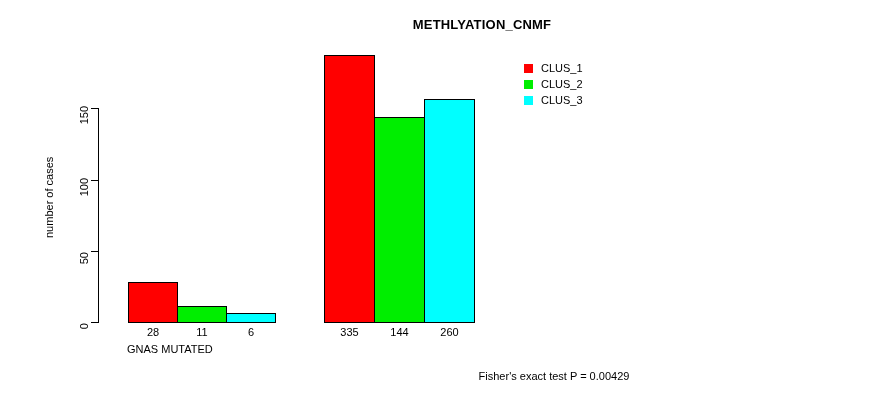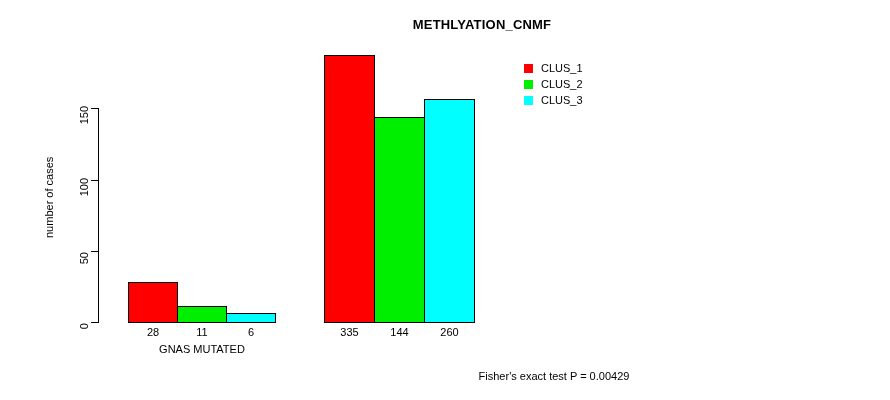--- a/index.html
+++ b/index.html
@@ -106,21 +106,20 @@
   .group-baseline {
     position: absolute;
     height: 1px;
     background: #000000;
     top: 322px;
   }
   .group-label {
     position: absolute;
     top: 343px;
     font-size: 11px;
-    text-align: center;
     white-space: nowrap;
   }
 
   
   .legend {
     position: absolute;
     left: 484px;
     top: 60px;
   }
   .legend-row {

